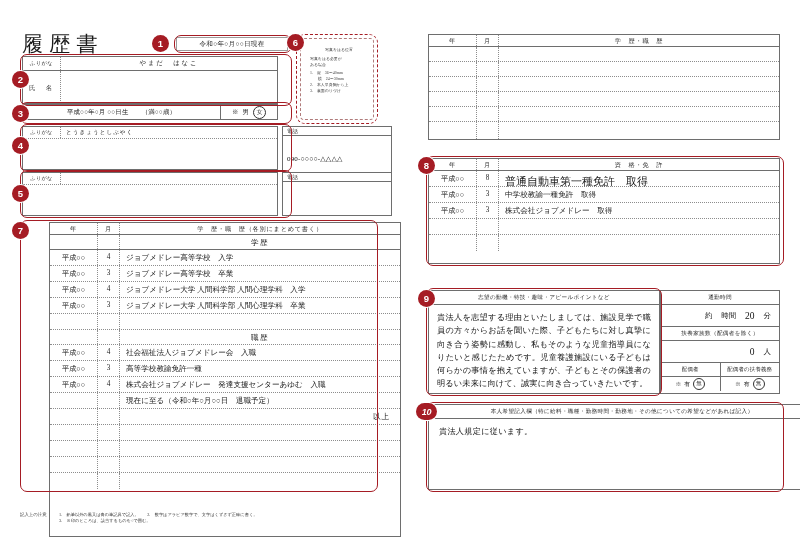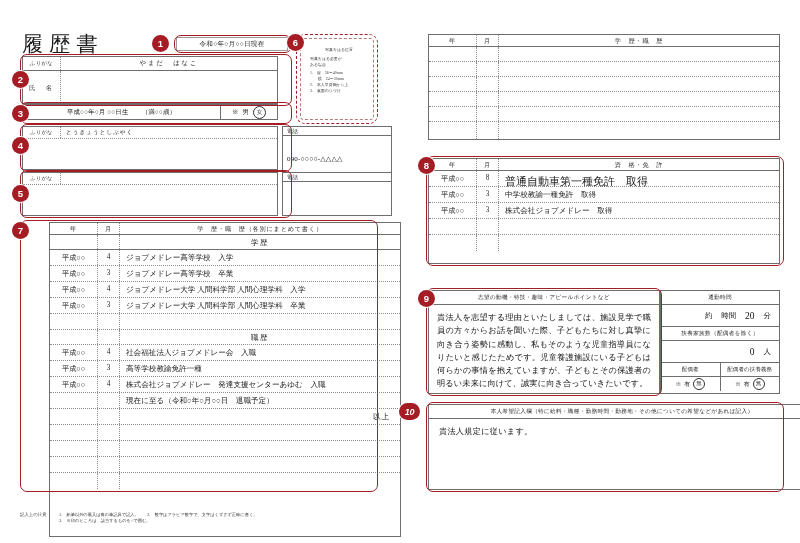--- a/index.html
+++ b/index.html
@@ -455,15 +455,15 @@
   <div class="hl" style="left:20px;top:220px;width:358px;height:272px;"></div>
   <div class="badge" style="left:12px;top:222px;">7</div>
 
   <div class="hl" style="left:426px;top:156px;width:358px;height:110px;"></div>
   <div class="badge" style="left:418px;top:157px;">8</div>
 
   <div class="hl" style="left:426px;top:288px;width:236px;height:108px;"></div>
   <div class="badge" style="left:418px;top:290px;">9</div>
 
   <div class="hl" style="left:426px;top:402px;width:358px;height:90px;"></div>
-  <div class="badge wide" style="left:399px;top:403px;font-style:italic;">10</div>
+  <div class="badge wide" style="left:416px;top:403px;font-style:italic;">10</div>
 
 </div>
 
 </body></html>

